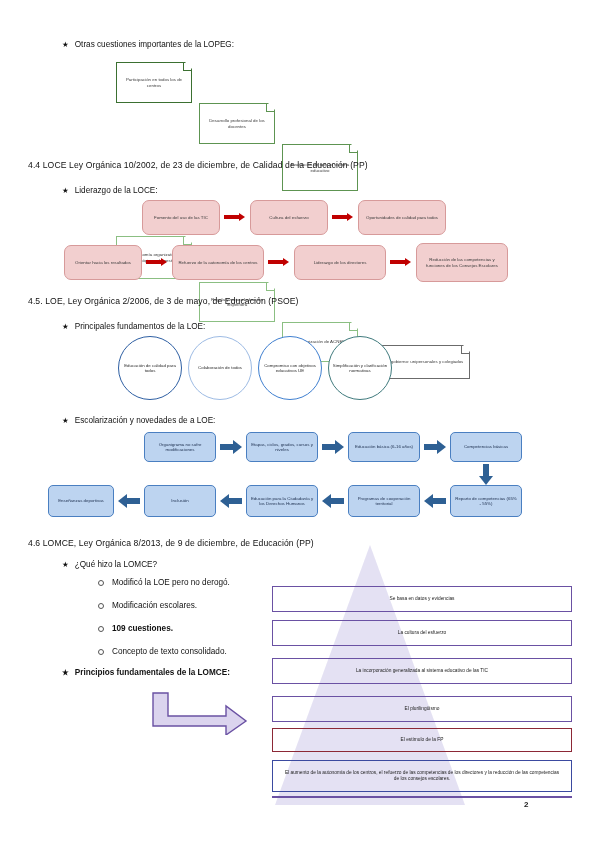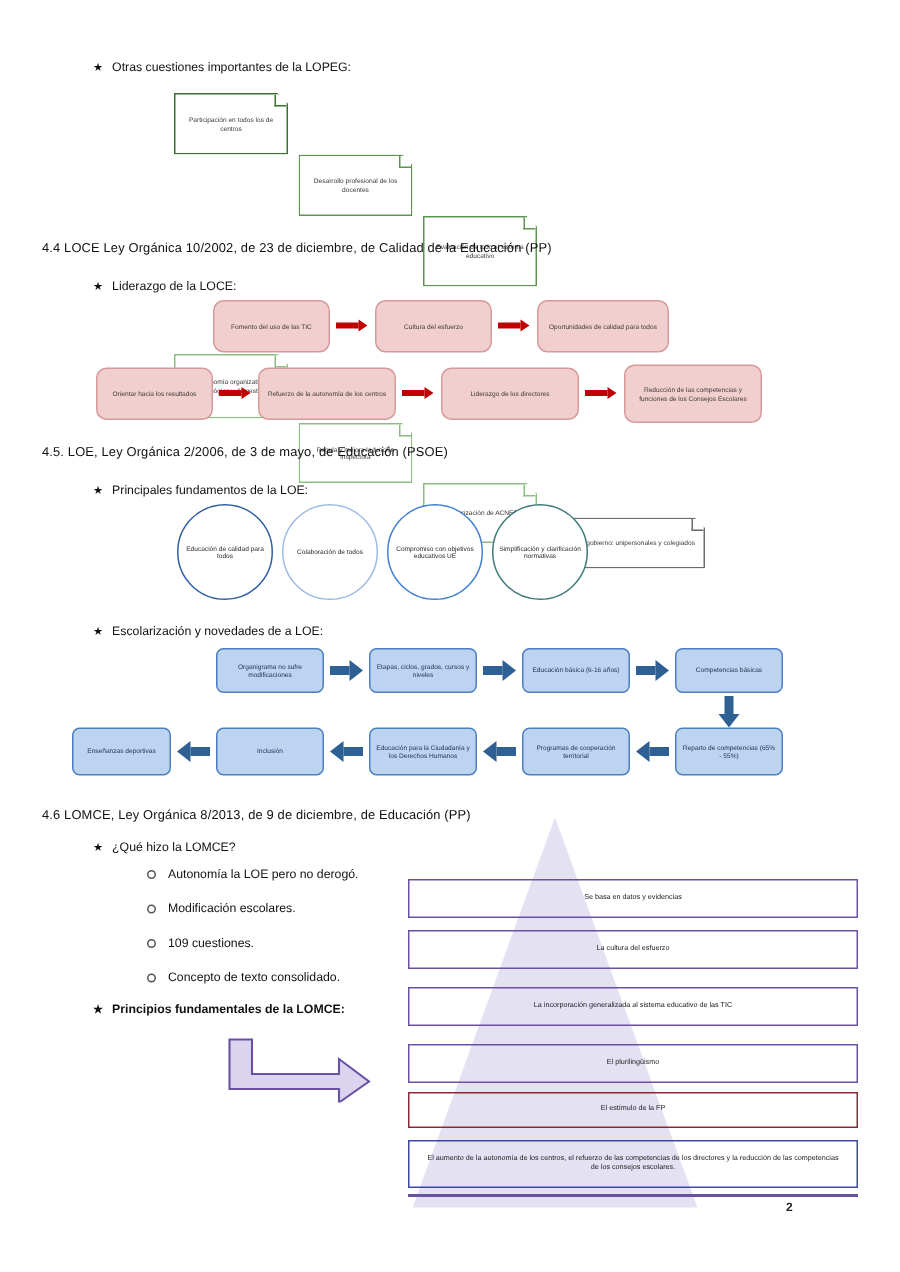--- a/index.html
+++ b/index.html
@@ -17,21 +17,21 @@
     position:absolute;font-size:8.2px;white-space:nowrap;display:flex;align-items:center;gap:6px;
   }
   .bullet .star{font-size:7.5px;line-height:1;}
   .bullet.bold{font-weight:bold;}
   .sub{
     position:absolute;font-size:8.2px;white-space:nowrap;display:flex;align-items:center;gap:8px;
   }
   .sub .ring{
     width:4px;height:4px;border:1px solid #555;border-radius:50%;display:inline-block;flex:none;
   }
-  .sub.bold{font-weight:normal;justify-content:space-between;}
+  .sub.bold{font-weight:bold;justify-content:space-between;}
 
   
   .shape{
     position:absolute;box-sizing:border-box;display:flex;align-items:center;justify-content:center;
     text-align:center;line-height:1.25;
   }
   .shape span{display:block;padding:0 3px;}
 
   
   .note{
@@ -270,21 +270,21 @@
 
   <div class="bullet" style="left:62px;top:560px;">
     <span class="star">★</span>
     <span>¿Qué hizo la LOMCE?</span>
   </div>
 
   <div class="tri" style="left:275px;top:545px;"></div>
 
   <div class="sub" style="left:98px;top:578px;">
     <span class="ring"></span>
-    <span>Autonomía la LOE pero no derogó.</span>
+    <span>Modificó la LOE pero no derogó.</span>
   </div>
   <div class="sub" style="left:98px;top:601px;">
     <span class="ring"></span>
     <span>Modificación escolares.</span>
   </div>
   <div class="sub bold" style="left:98px;top:624px;">
     <span class="ring"></span>
     <span>109 cuestiones.</span>
   </div>
   <div class="sub" style="left:98px;top:647px;">

